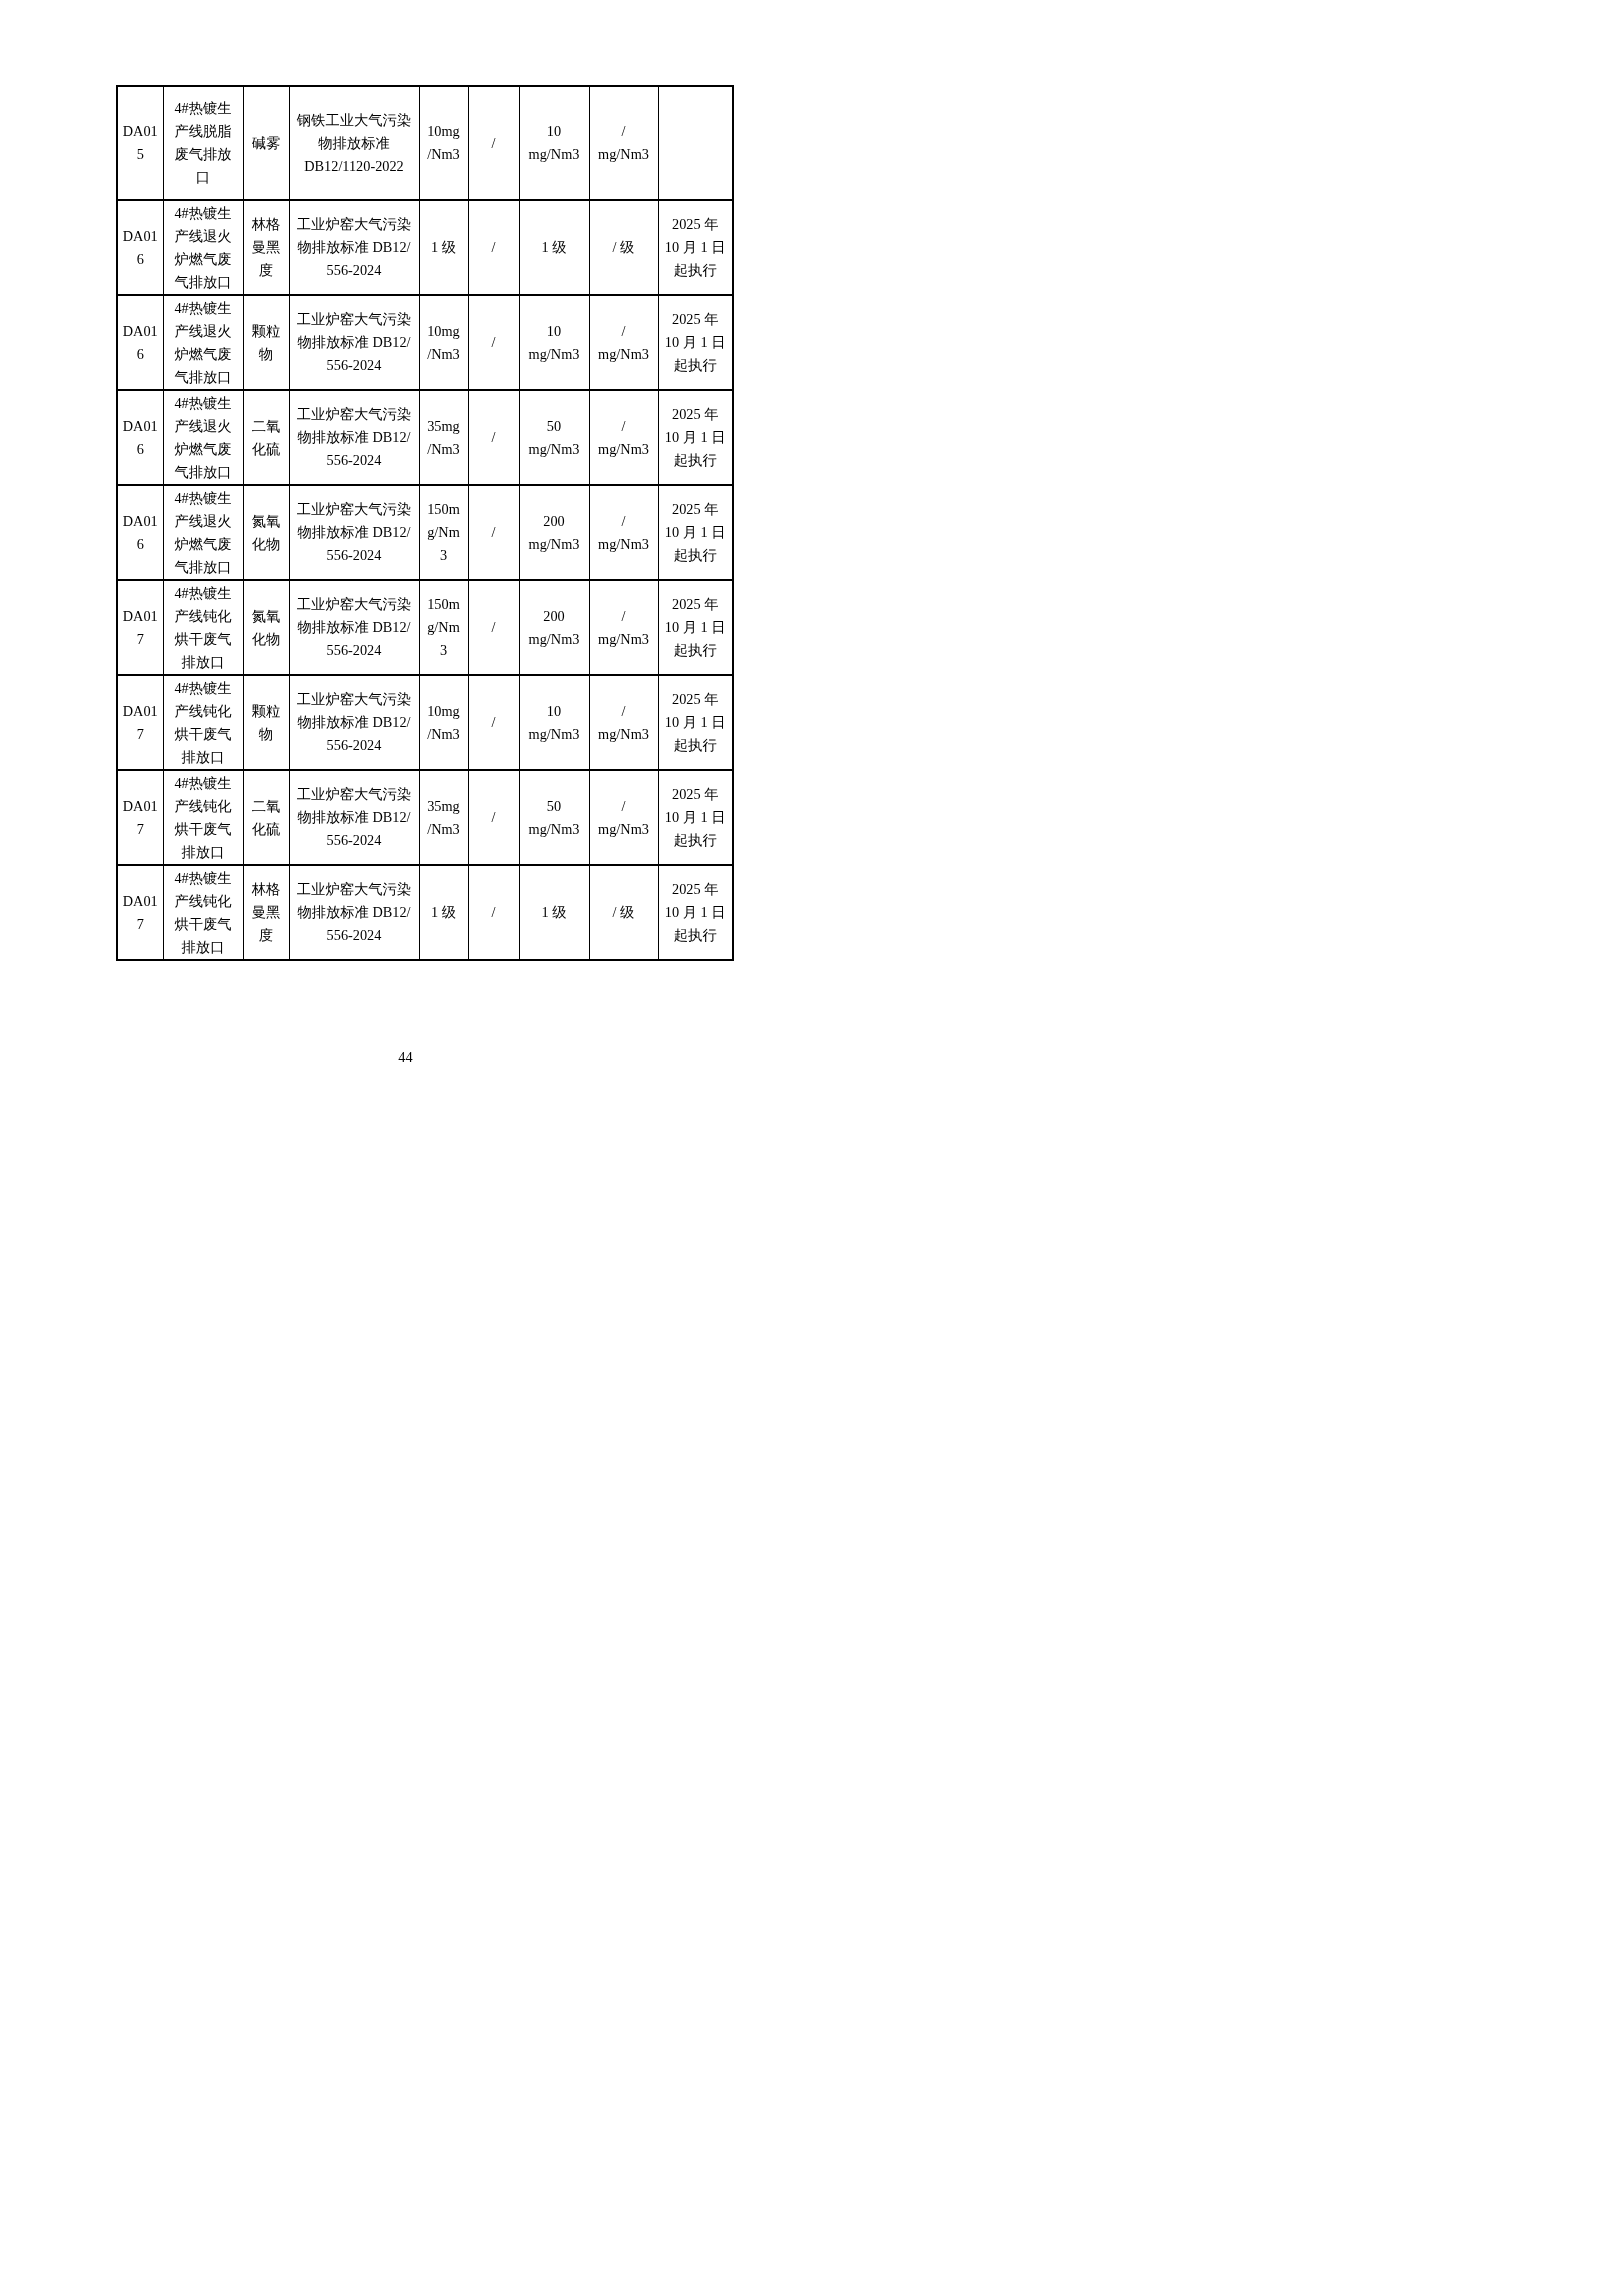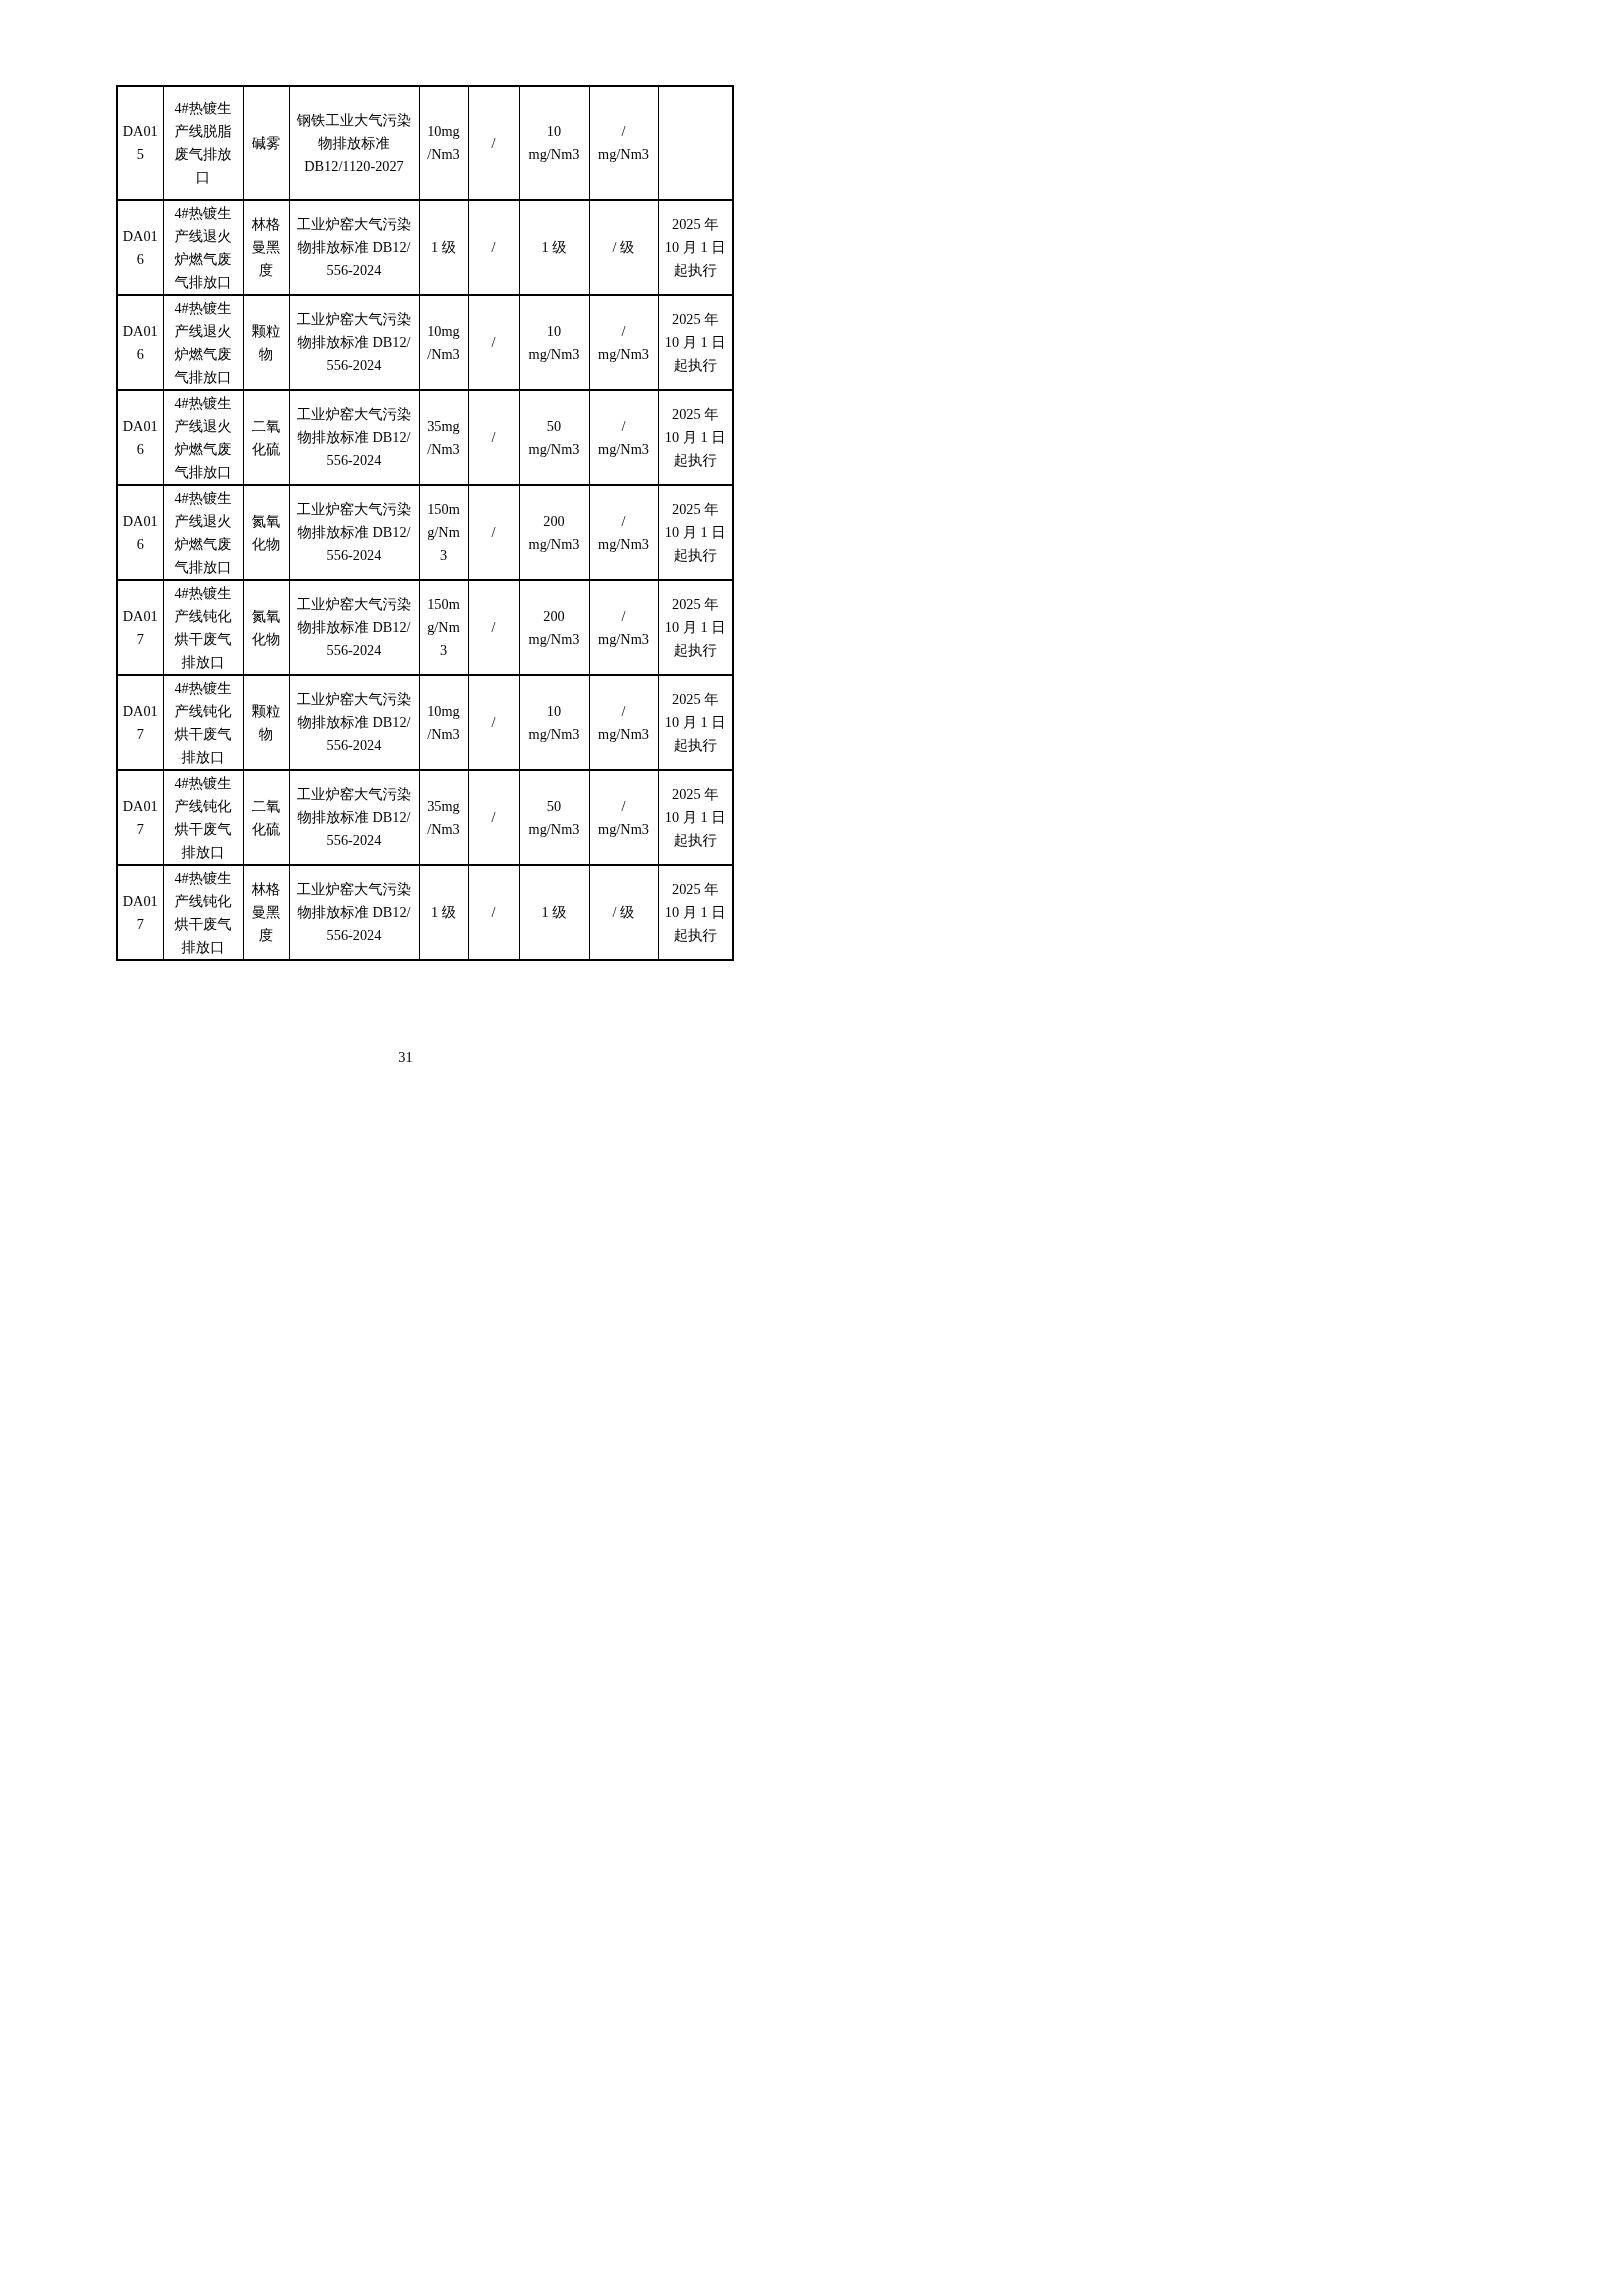--- a/index.html
+++ b/index.html
@@ -71,21 +71,21 @@
       <tr class="row-first">
         <td>DA01
 5</td>
         <td>4#热镀生
 产线脱脂
 废气排放
 口</td>
         <td>碱雾</td>
         <td>钢铁工业大气污染
 物排放标准
-DB12/1120-2027</td>
+DB12/1120-2022</td>
         <td>10mg
 /Nm3</td>
         <td>/</td>
         <td>10
 mg/Nm3</td>
         <td>/
 mg/Nm3</td>
         <td></td>
       </tr>
       <tr class="row-std">
@@ -266,16 +266,16 @@
         <td>/</td>
         <td>1 级</td>
         <td>/ 级</td>
         <td>2025 年
 10 月 1 日
 起执行</td>
       </tr>
     </tbody>
   </table>
 
-  <div class="page-footer">31</div>
+  <div class="page-footer">44</div>
 
 </div>
 
 
 </body></html>

